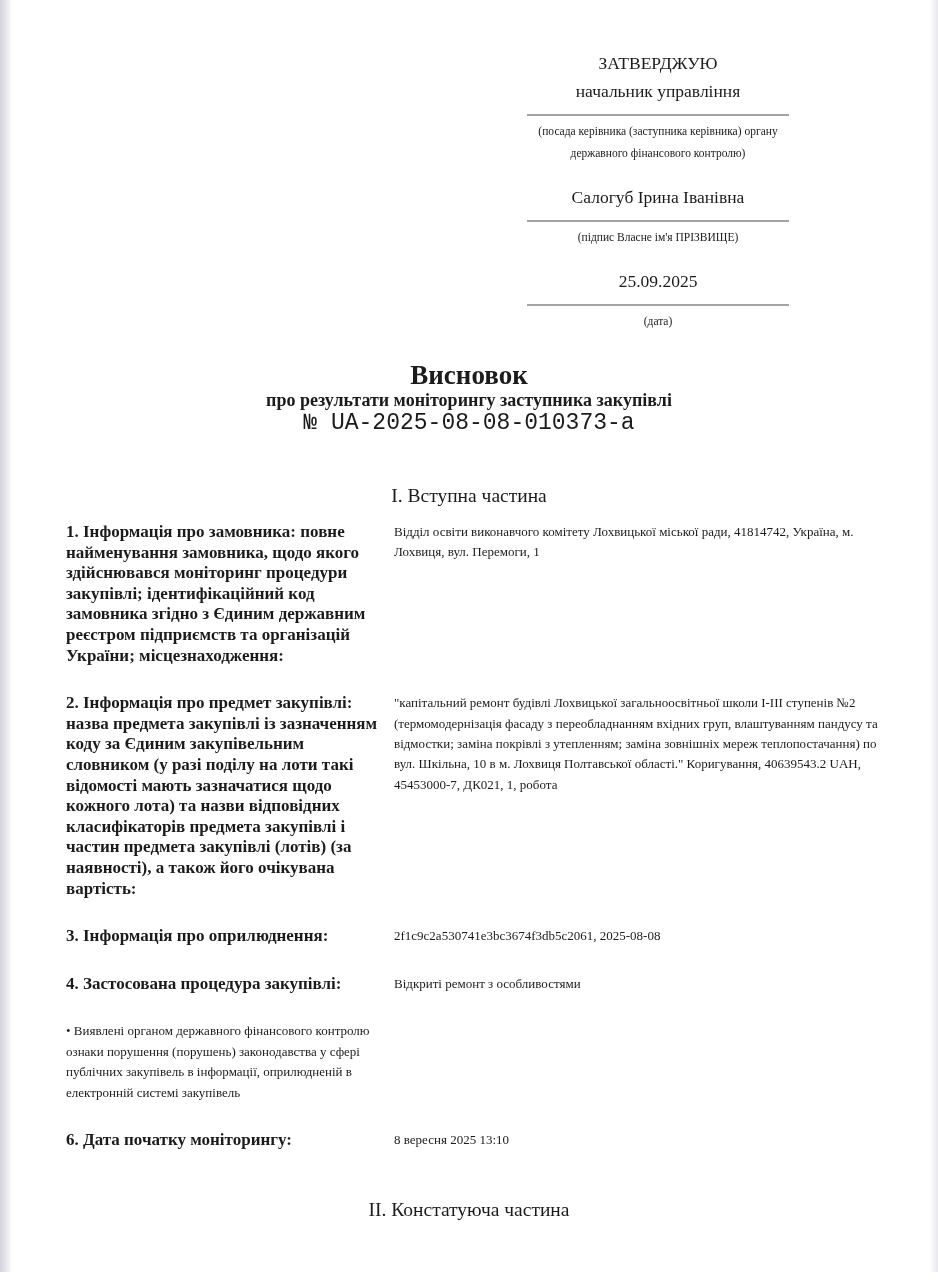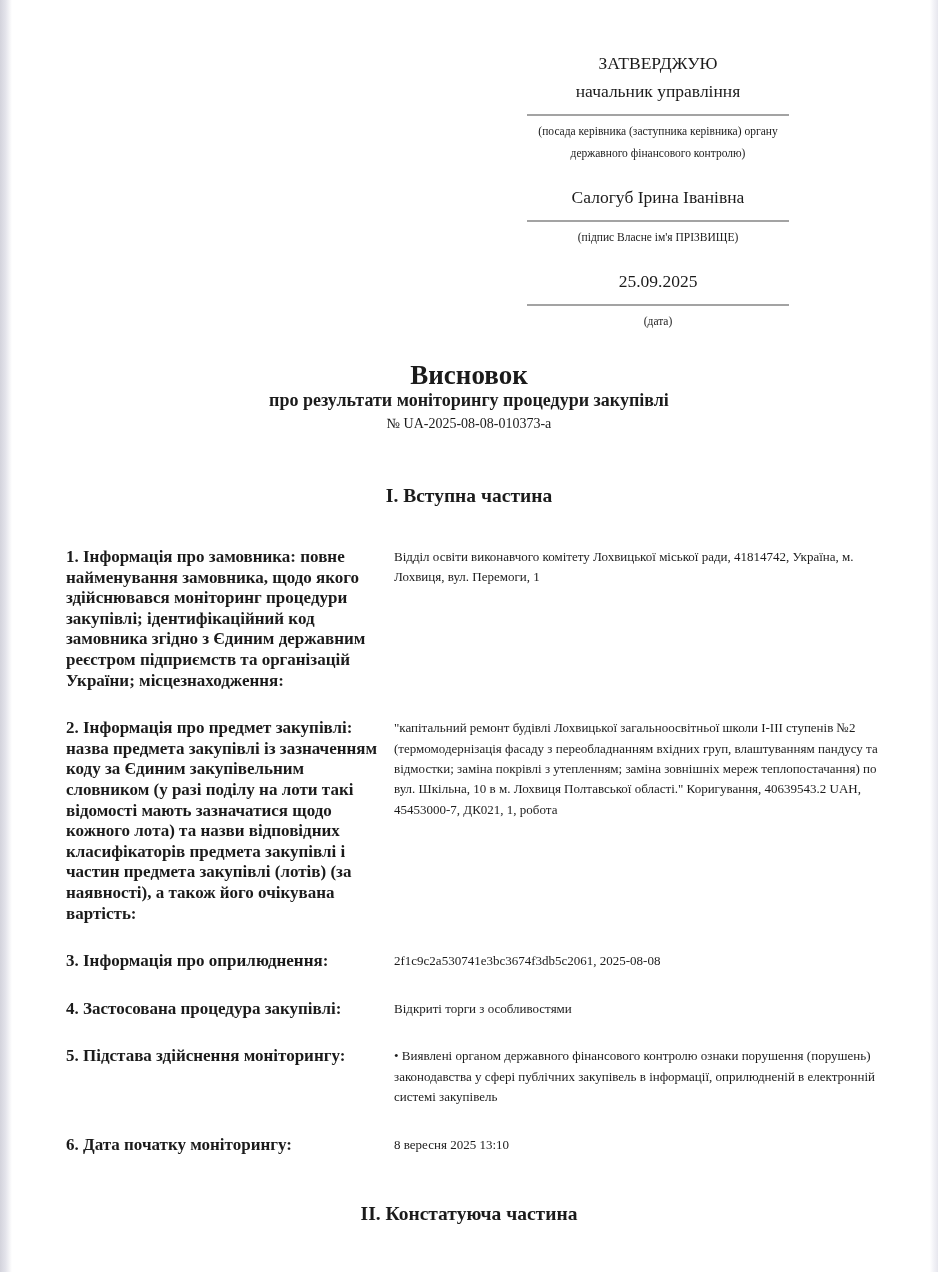--- a/index.html
+++ b/index.html
@@ -61,37 +61,38 @@
     font-size: 27px;
     font-weight: bold;
     line-height: 27px;
   }
   .doc-title .t-sub {
     font-size: 18px;
     font-weight: bold;
     line-height: 23px;
   }
   .doc-title .t-num {
-    font-size: 14px;
+    font-size: 23px;
     line-height: 23px;
+    font-family: Liberation Mono, monospace;
   }
 
   
   .section-heading {
     text-align: center;
     font-size: 19.5px;
-    font-weight: bold;
+    font-weight: normal;
     margin: 0;
   }
   .section-heading.first { margin-top: 50px; }
   .section-heading.second { margin-top: 48px; }
 
   
   .intro-table {
-    margin: 40px 60px 0 66px;
+    margin: 15px 60px 0 66px;
   }
   .intro-row {
     display: grid;
     grid-template-columns: 322px 1fr;
     column-gap: 6px;
     margin-bottom: 27px;
     align-items: start;
   }
   .intro-row .label {
     font-weight: bold;
@@ -118,21 +119,21 @@
     <div class="gap-md"></div>
     <div class="big sig-field">Салогуб Ірина Іванівна</div>
     <div class="caption">(підпис Власне ім'я ПРІЗВИЩЕ)</div>
     <div class="gap-md"></div>
     <div class="big sig-field">25.09.2025</div>
     <div class="caption">(дата)</div>
   </div>
 
   <div class="doc-title">
     <div class="t-main">Висновок</div>
-    <div class="t-sub">про результати моніторингу процедури закупівлі</div>
+    <div class="t-sub">про результати моніторингу заступника закупівлі</div>
     <div class="t-num">№ UA-2025-08-08-010373-a</div>
   </div>
 
   <div class="section-heading first">І. Вступна частина</div>
 
   <div class="intro-table">
 
     <div class="intro-row">
       <div class="label">1. Інформація про замовника: повне найменування замовника, щодо якого здійснювався моніторинг процедури закупівлі; ідентифікаційний код замовника згідно з Єдиним державним реєстром підприємств та організацій України; місцезнаходження:</div>
       <div class="value">Відділ освіти виконавчого комітету Лохвицької міської ради, 41814742, Україна, м. Лохвиця, вул. Перемоги, 1</div>
@@ -143,25 +144,24 @@
       <div class="value">"капітальний ремонт будівлі Лохвицької загальноосвітньої школи І-ІІІ ступенів №2 (термомодернізація фасаду з переобладнанням вхідних груп, влаштуванням пандусу та відмостки; заміна покрівлі з утепленням; заміна зовнішніх мереж теплопостачання) по вул. Шкільна, 10  в м. Лохвиця Полтавської області." Коригування, 40639543.2 UAH, 45453000-7, ДК021, 1, робота</div>
     </div>
 
     <div class="intro-row">
       <div class="label">3. Інформація про оприлюднення:</div>
       <div class="value">2f1c9c2a530741e3bc3674f3db5c2061, 2025-08-08</div>
     </div>
 
     <div class="intro-row">
       <div class="label">4. Застосована процедура закупівлі:</div>
-      <div class="value">Відкриті торги з особливостями</div>
+      <div class="value">Відкриті ремонт з особливостями</div>
     </div>
 
     <div class="intro-row">
-      <div class="label">5. Підстава здійснення моніторингу:</div>
       <div class="value">• Виявлені органом державного фінансового контролю ознаки порушення (порушень) законодавства у сфері публічних закупівель в інформації, оприлюдненій в електронній системі закупівель</div>
     </div>
 
     <div class="intro-row">
       <div class="label">6. Дата початку моніторингу:</div>
       <div class="value">8 вересня 2025 13:10</div>
     </div>
 
   </div>
 

